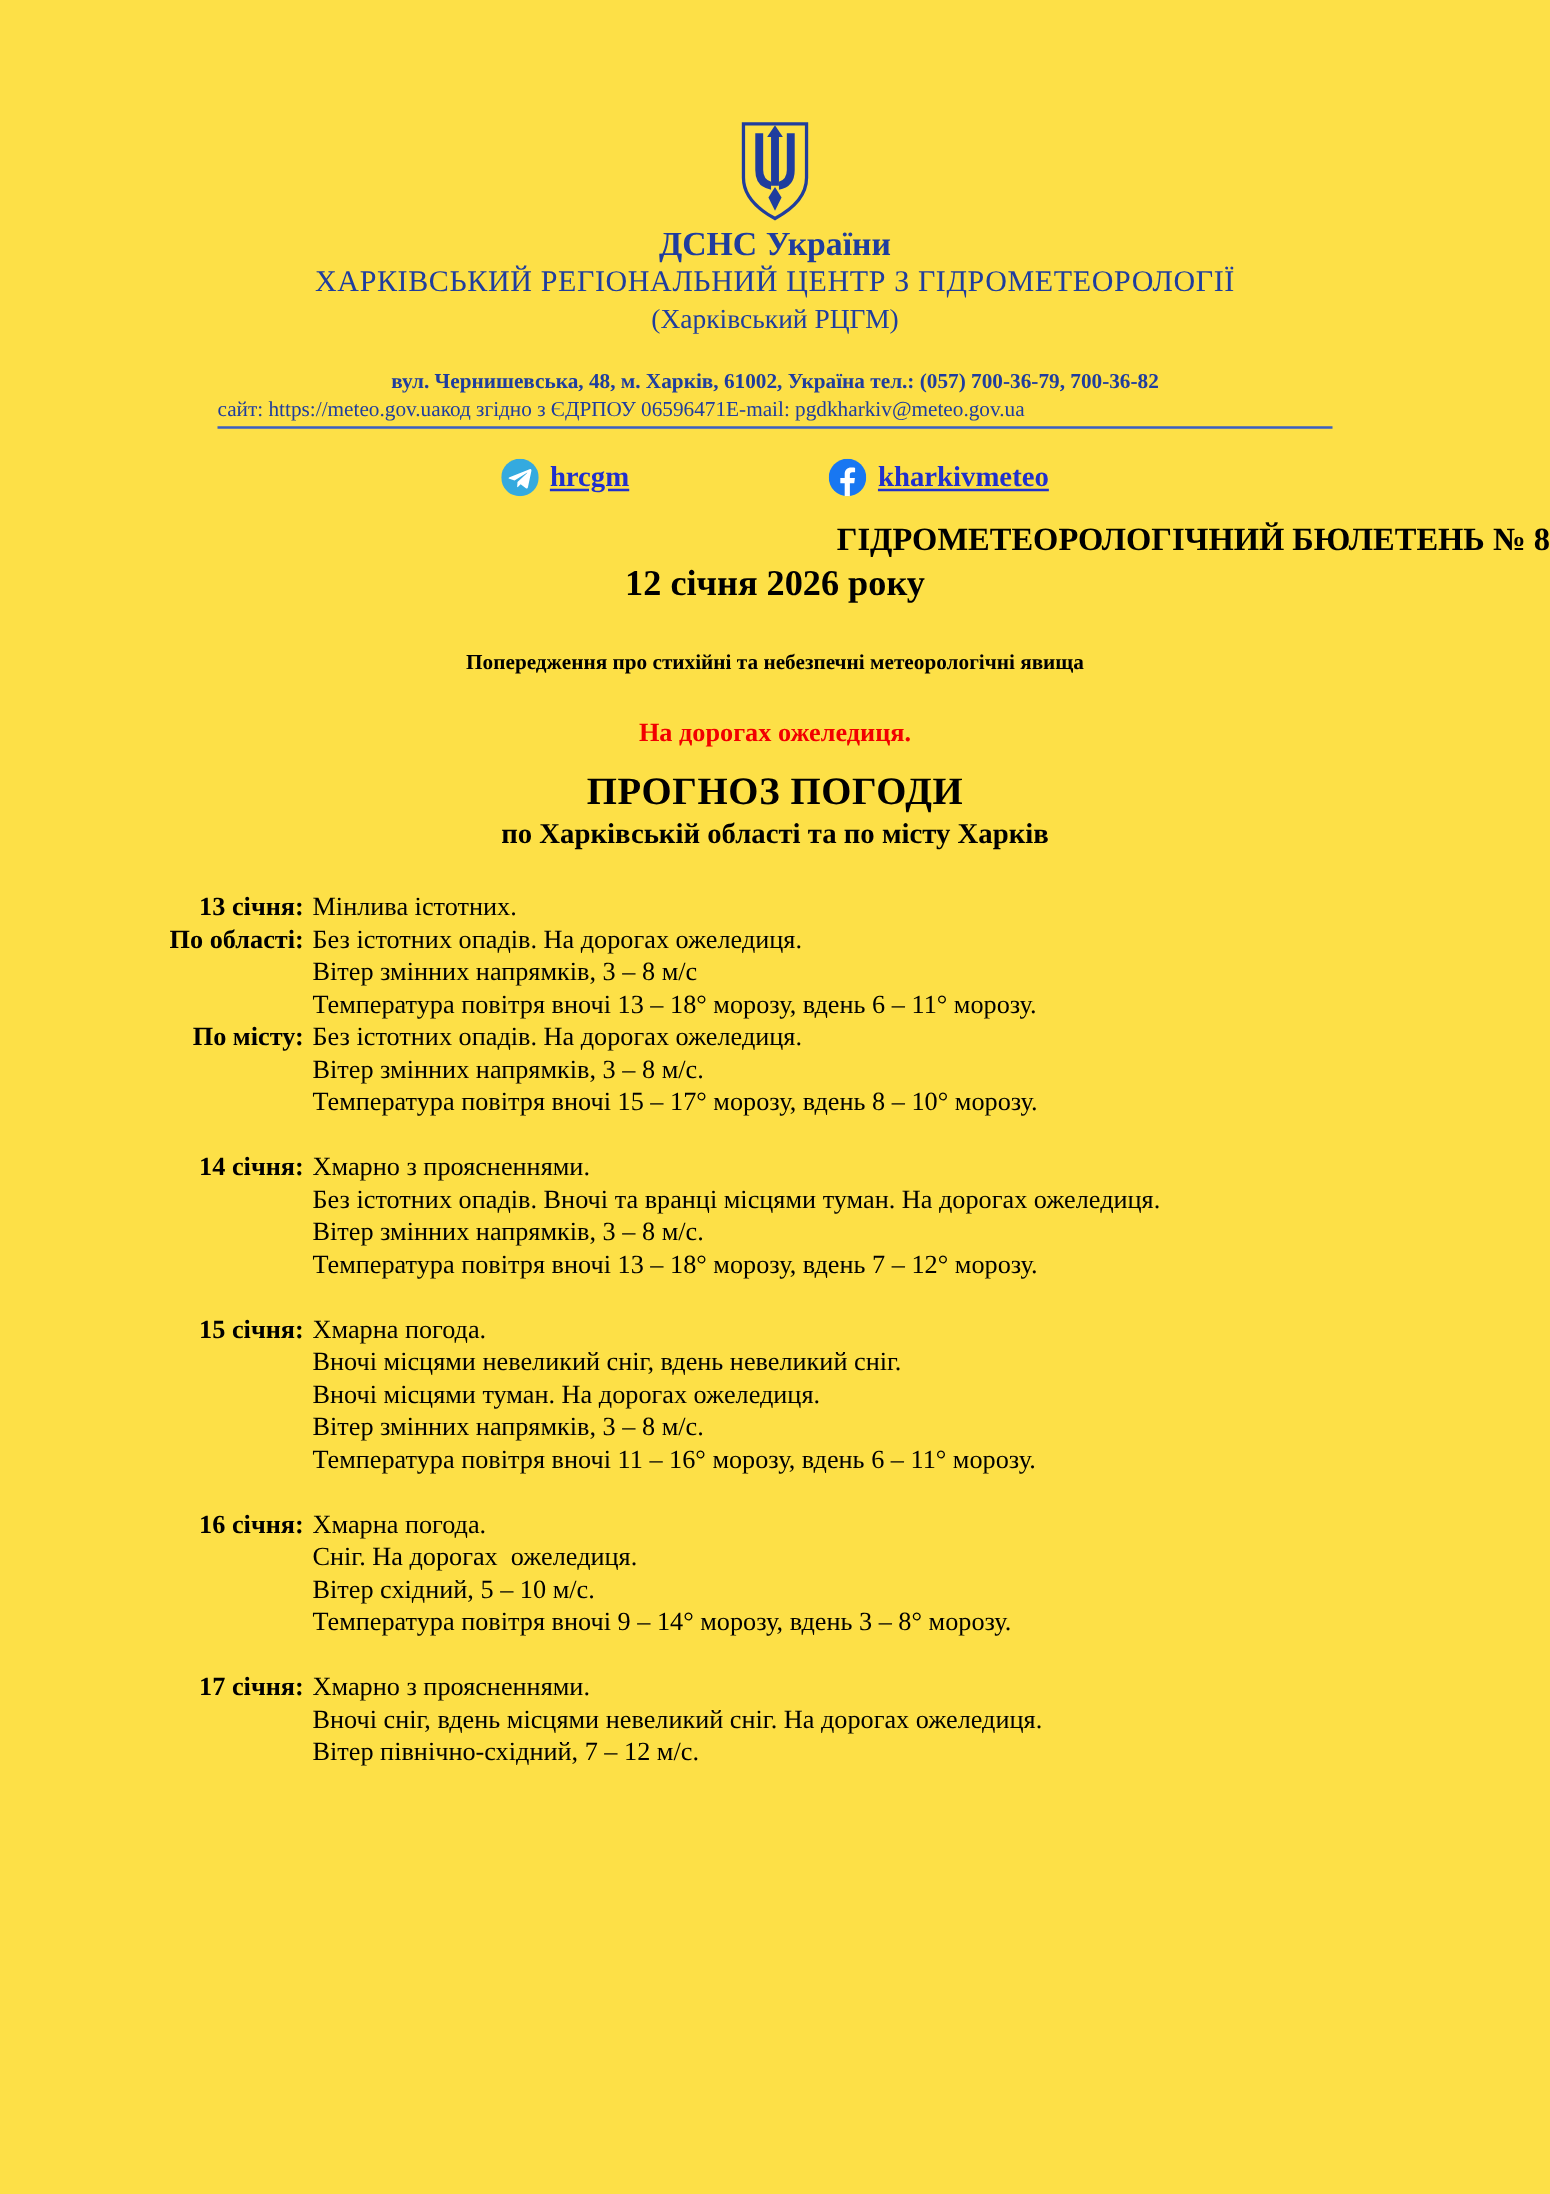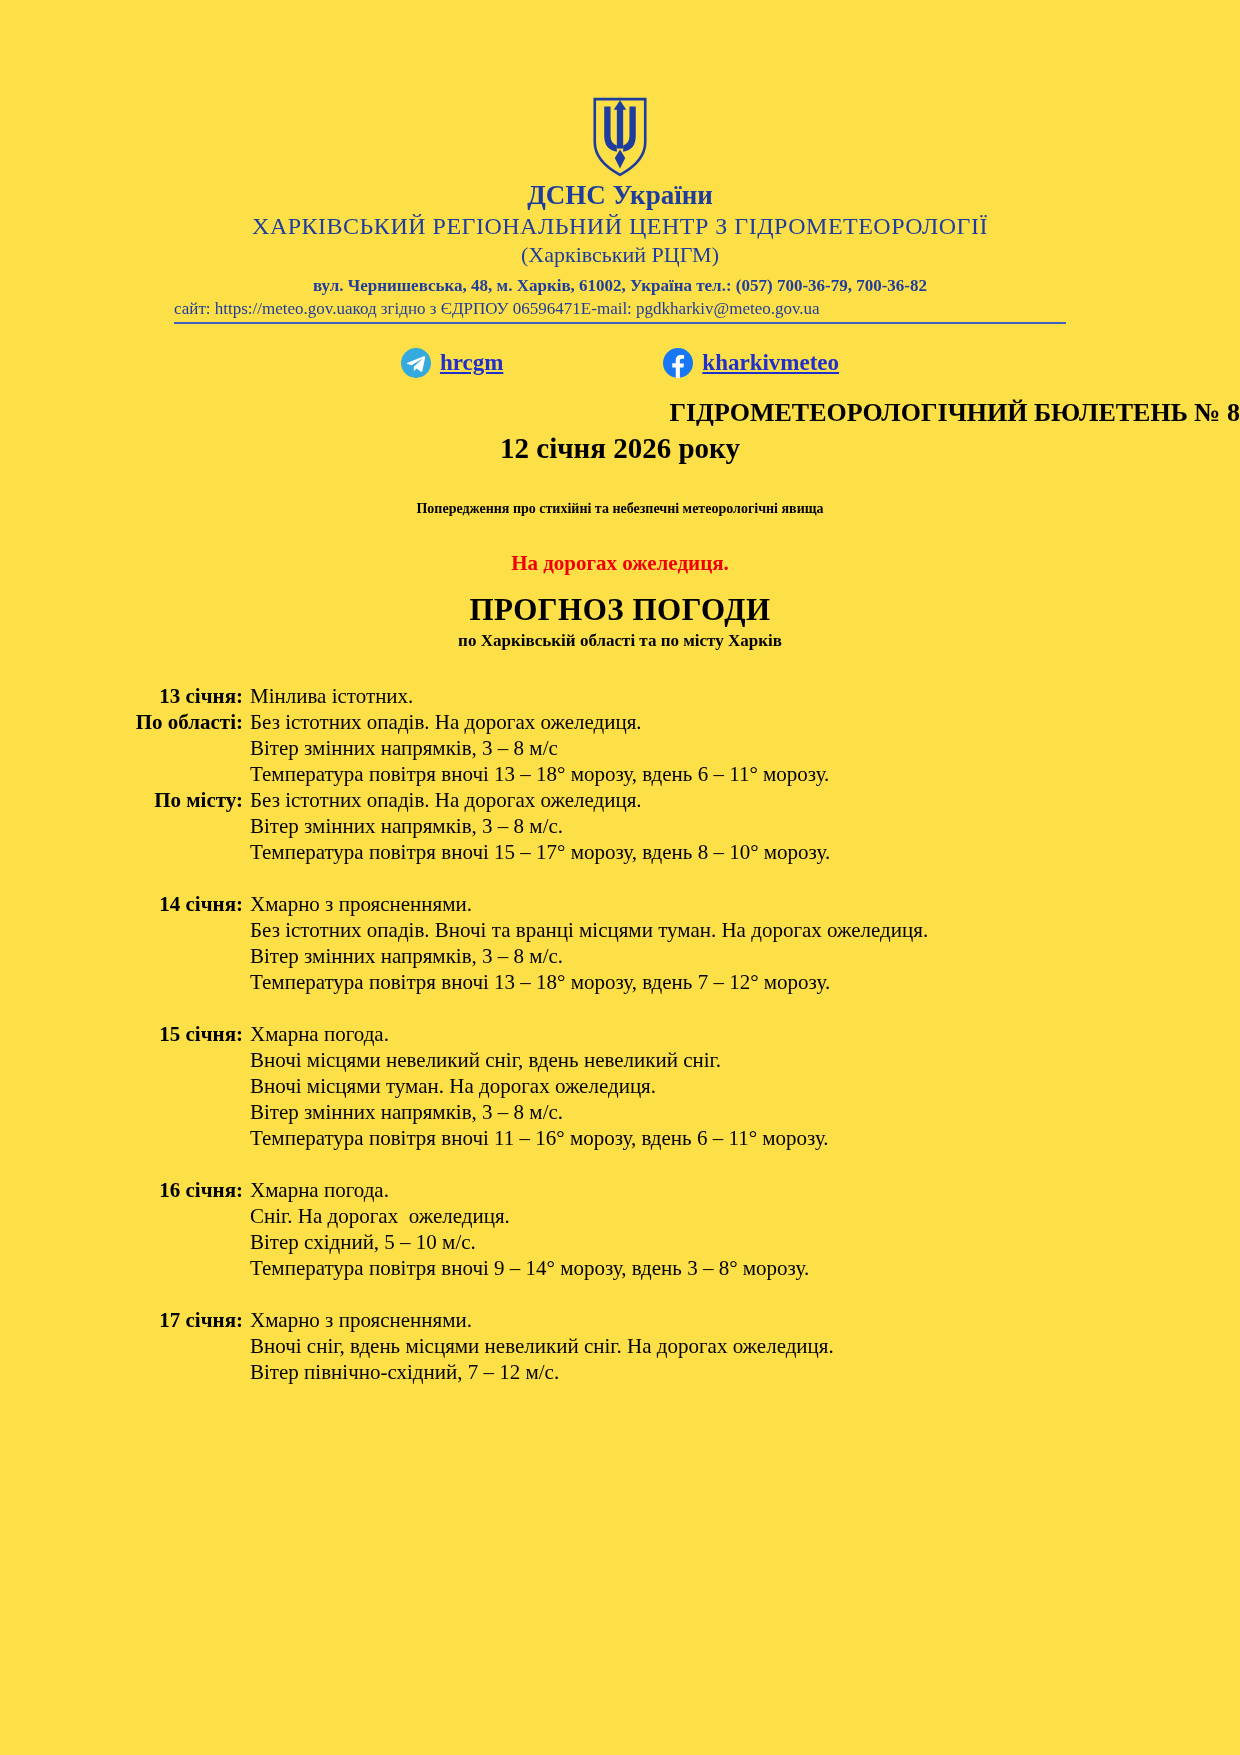--- a/index.html
+++ b/index.html
@@ -16,37 +16,37 @@
   .page{
     width:1240px;height:1755px;background:#fde047;margin:0 auto;
     font-family:"Liberation Serif","DejaVu Serif",serif;
     color:var(--text-black);overflow:hidden;position:relative;
   }
   .center{text-align:center;}
   .emblem{display:block;margin:96px auto 0;width:64px;height:82px;}
   .org-parent{font-size:27px;font-weight:bold;color:var(--brand-blue);margin-top:2px;}
   .org-name{font-size:24px;color:var(--brand-blue);margin-top:2px;letter-spacing:.5px;}
   .org-short{font-size:22px;color:var(--brand-blue);margin-top:2px;}
-  .address{font-size:17px;font-weight:bold;color:var(--brand-blue);margin-top:8px;}
+  .address{font-size:17px;font-weight:bold;color:var(--brand-blue);margin-top:27px;}
   .contact-row{
     width:892px;margin:3px auto 12px;display:flex;justify-content:flex-start;
     font-size:17px;color:var(--brand-blue);
     border-bottom:2px solid var(--rule-blue);padding-bottom:3px;
   }
   .contact-row span{white-space:nowrap;}
   .social-row{display:flex;justify-content:center;align-items:center;gap:160px;margin-top:24px;}
   .social-item{display:flex;align-items:center;gap:9px;}
   .social-item svg{width:30px;height:30px;display:block;}
   .social-label{font-size:23px;font-weight:bold;color:var(--link-blue);text-decoration:underline;cursor:pointer;}
   .bulletin-title{font-size:26px;font-weight:bold;margin-top:20px;text-align:right;}
   .bulletin-date{font-size:29px;font-weight:bold;margin-top:4px;}
-  .warning-heading{font-size:14px;font-weight:bold;margin-top:36px;}
+  .warning-heading{font-size:17px;font-weight:bold;margin-top:36px;}
   .warning-text{font-size:21px;font-weight:bold;color:var(--warning-red);margin-top:34px;}
   .forecast-title{font-size:31px;font-weight:bold;margin-top:16px;letter-spacing:.5px;}
-  .forecast-subtitle{font-size:17px;font-weight:bold;margin-top:3px;}
+  .forecast-subtitle{font-size:23px;font-weight:bold;margin-top:3px;}
   .forecast{margin-top:32px;margin-left:115px;margin-right:40px;font-size:21px;line-height:26px;}
   .forecast-block{margin-bottom:26px;}
   .forecast-row{display:flex;}
   .forecast-label{width:135px;flex-shrink:0;text-align:right;font-weight:bold;padding-right:7px;}
   .forecast-text{white-space:pre-wrap;}
 </style>
 </head>
 <body>
 
 <div class="page">

